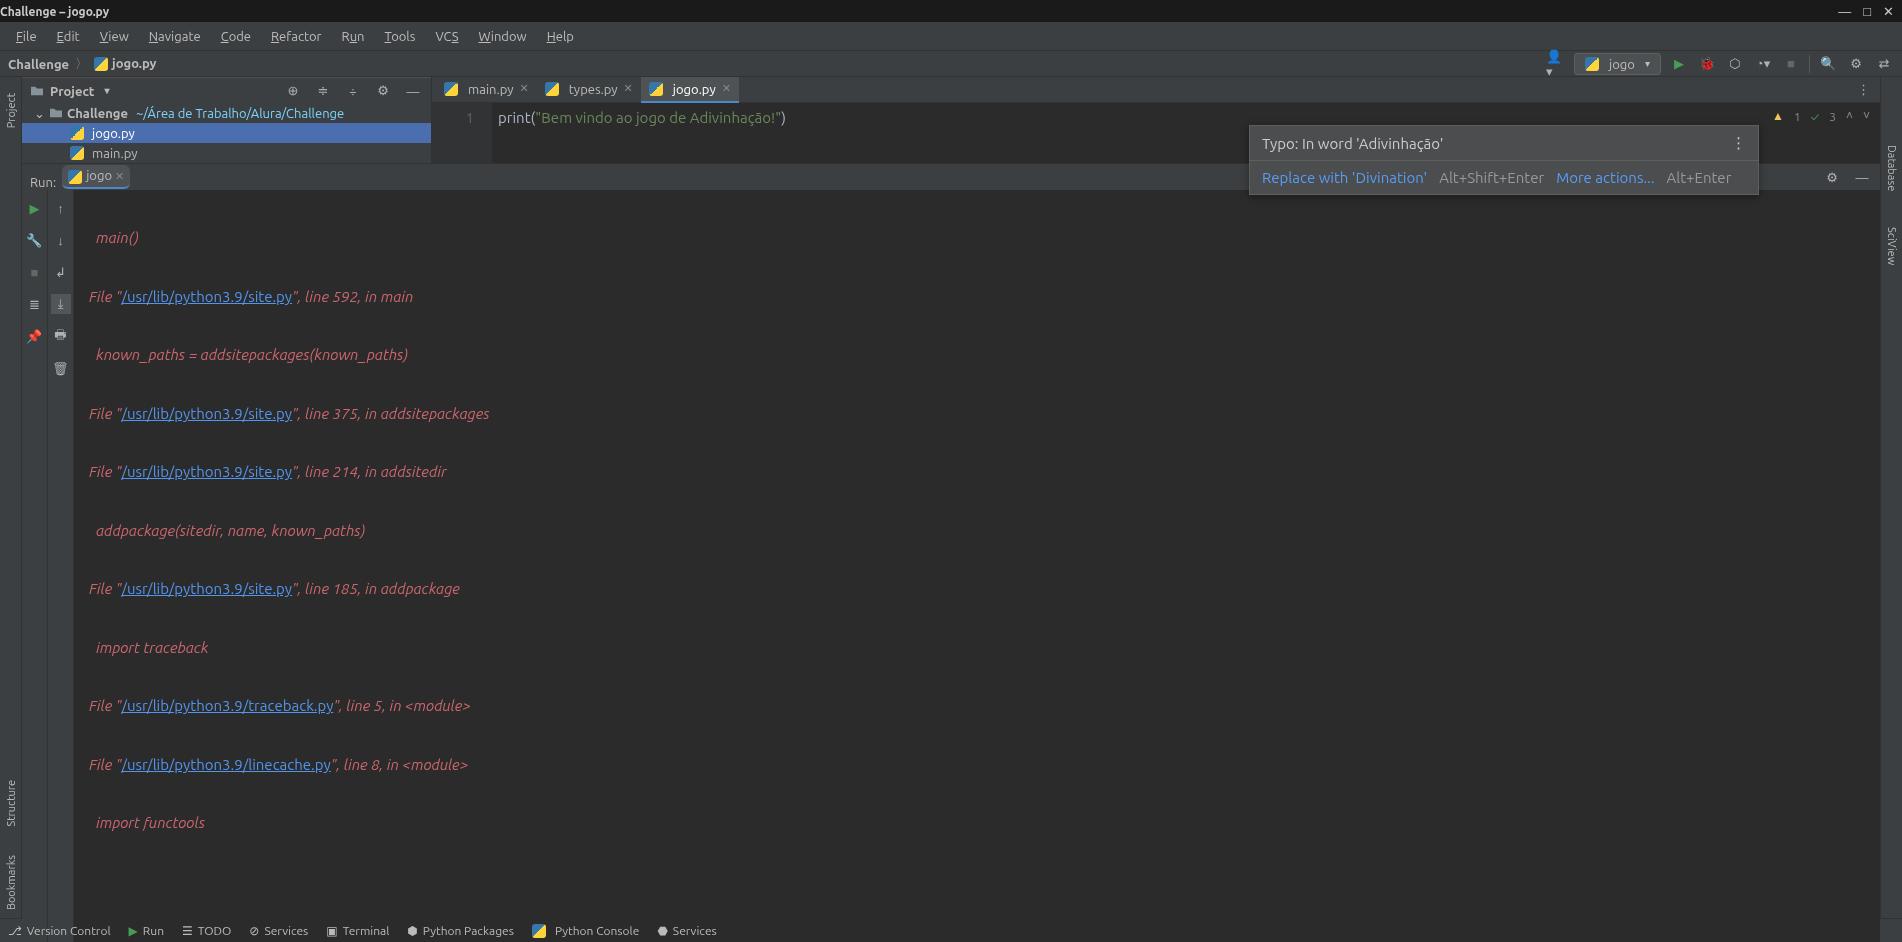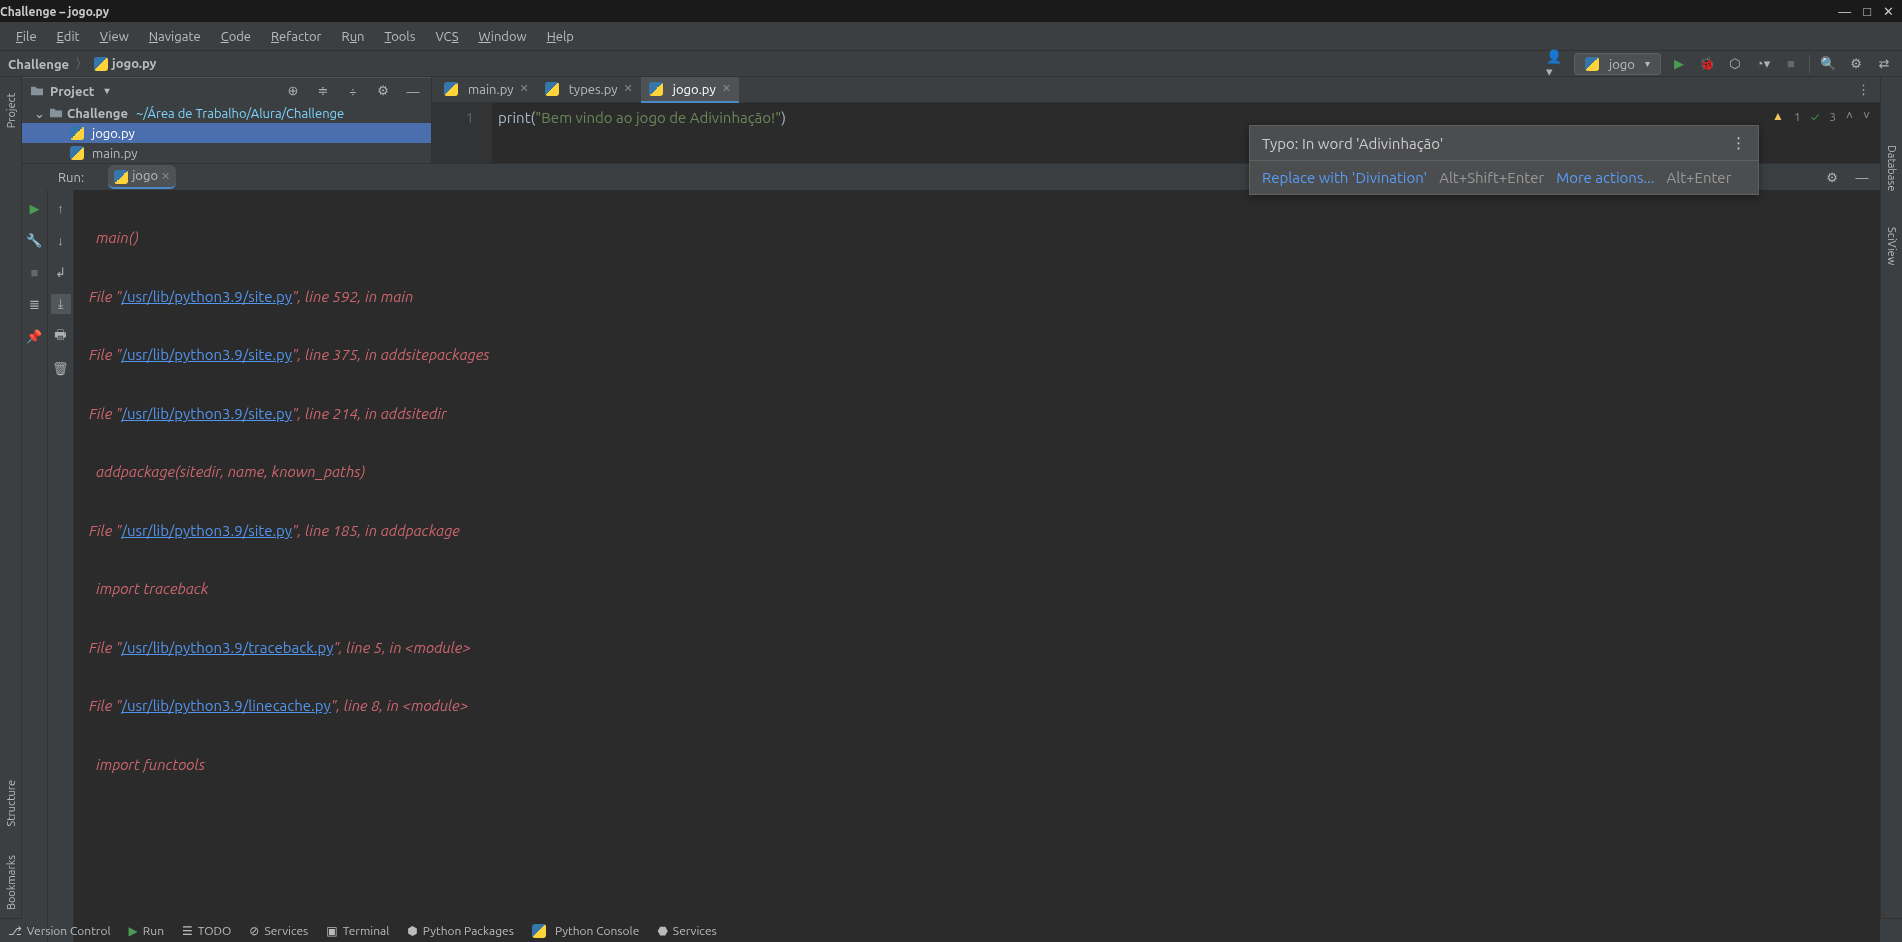--- a/index.html
+++ b/index.html
@@ -50,21 +50,21 @@
 .editor-status { position: absolute; right: 10px; top: 6px; display: flex; gap: 10px; align-items: center; color: #888; font-size: 12px; }
 .warn-tri { color: #f2c55c; }
 .check-green { color: #499c54; }
 .tooltip-popup { position: absolute; top: 48px; left: 817px; width: 510px; background: #4b4d4f; border: 1px solid #5e6060; box-shadow: 0 2px 8px rgba(0,0,0,0.4); z-index: 100; font-size: 15px; }
 .tooltip-header { padding: 8px 12px; display: flex; justify-content: space-between; align-items: center; color: #ccc; }
 .tooltip-actions { padding: 8px 12px; display: flex; gap: 12px; align-items: flex-end; border-top: 1px solid #5e6060; }
 .link-blue { color: #589df6; cursor: pointer; }
 .shortcut { color: #999; }
 .run-panel { flex: 1; display: flex; flex-direction: column; background: #2b2b2b; border-top: 1px solid #323232; }
 .run-header { height: 26px; background: #3c3f41; display: flex; align-items: center; padding: 0 8px; justify-content: space-between; }
-.run-tab { display: flex; align-items: center; gap: 24px; margin-left: 28px; }
+.run-tab { display: flex; align-items: flex-end; gap: 6px; }
 .run-tab-label { border-bottom: 2px solid #4a88c7; padding: 3px 6px; background: #4e5254; border-radius: 6px; }
 .run-header-icons { display: flex; gap: 10px; color: #afb1b3; }
 .run-body { flex: 1; display: flex; }
 .run-toolbar-left { width: 26px; background: #3c3f41; display: flex; flex-direction: column; align-items: center; gap: 12px; padding-top: 8px; border-right: 1px solid #323232; }
 .run-toolbar-left2 { width: 26px; background: #3c3f41; display: flex; flex-direction: column; align-items: center; gap: 12px; padding-top: 8px; border-right: 1px solid #323232; }
 .run-output { flex: 1; padding: 4px 8px; font-family: "JetBrains Mono", "Consolas", monospace; font-size: 15px; line-height: 1.95; overflow: hidden; color: #a9b7c6; white-space: pre; }
 .err-red { color: #cc666e; font-style: italic; }
 .err-link { color: #5394ec; text-decoration: underline; }
 .statusbar { height: 24px; background: #3c3f41; border-top: 1px solid #323232; display: flex; align-items: center; padding: 0 8px; gap: 18px; font-size: 12px; color: #bbb; }
 .status-item { display: flex; align-items: center; gap: 5px; cursor: pointer; }
@@ -243,20 +243,21 @@
           <span class="icon-btn">↑</span>
           <span class="icon-btn">↓</span>
           <span class="icon-btn">↲</span>
           <span class="icon-btn" style="background:#515658">⤓</span>
           <span class="icon-btn">🖶</span>
           <span class="icon-btn">🗑</span>
         </div>
         <div class="run-output">
 <div><span class="err-red">    main()</span></div>
 <div><span class="err-red">  File "</span><span class="err-link">/usr/lib/python3.9/site.py</span><span class="err-red">", line 592, in main</span></div>
+<div><span class="err-red">    known_paths = addsitepackages(known_paths)</span></div>
 <div><span class="err-red">  File "</span><span class="err-link">/usr/lib/python3.9/site.py</span><span class="err-red">", line 375, in addsitepackages</span></div>
 <div><span class="err-red">  File "</span><span class="err-link">/usr/lib/python3.9/site.py</span><span class="err-red">", line 214, in addsitedir</span></div>
 <div><span class="err-red">    addpackage(sitedir, name, known_paths)</span></div>
 <div><span class="err-red">  File "</span><span class="err-link">/usr/lib/python3.9/site.py</span><span class="err-red">", line 185, in addpackage</span></div>
 <div><span class="err-red">    import traceback</span></div>
 <div><span class="err-red">  File "</span><span class="err-link">/usr/lib/python3.9/traceback.py</span><span class="err-red">", line 5, in &lt;module&gt;</span></div>
 <div><span class="err-red">  File "</span><span class="err-link">/usr/lib/python3.9/linecache.py</span><span class="err-red">", line 8, in &lt;module&gt;</span></div>
 <div><span class="err-red">    import functools</span></div>
 
 

